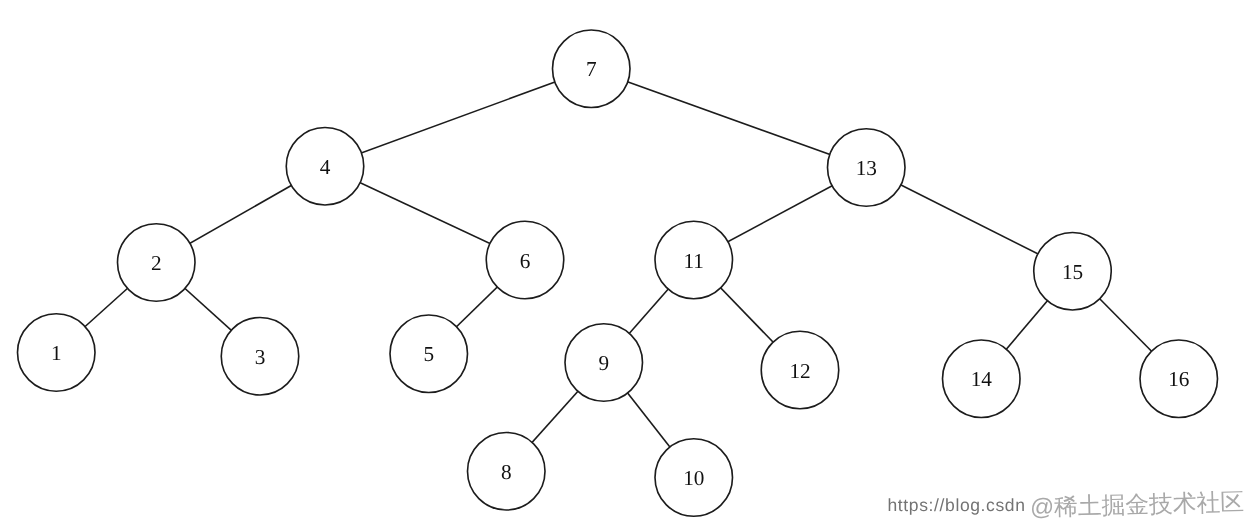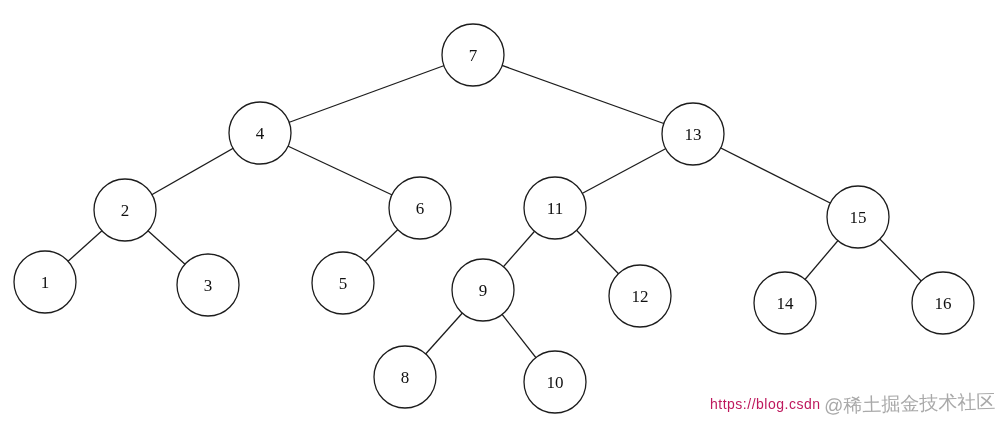--- a/index.html
+++ b/index.html
@@ -32,21 +32,21 @@
   svg.tree text {
     font-family: "Liberation Serif", "DejaVu Serif", serif;
     font-size: 17px;
     fill: #111111;
     text-anchor: middle;
   }
   .watermark-url {
     position: absolute;
     left: 710px;
     top: 396px;
-    color: #be185d;
+    color: #737373;
     font-size: 14px;
     letter-spacing: 0.5px;
     white-space: nowrap;
     user-select: none;
   }
   .watermark-community {
     position: absolute;
     left: 824px;
     top: 391px;
     color: #a9a9a9;

